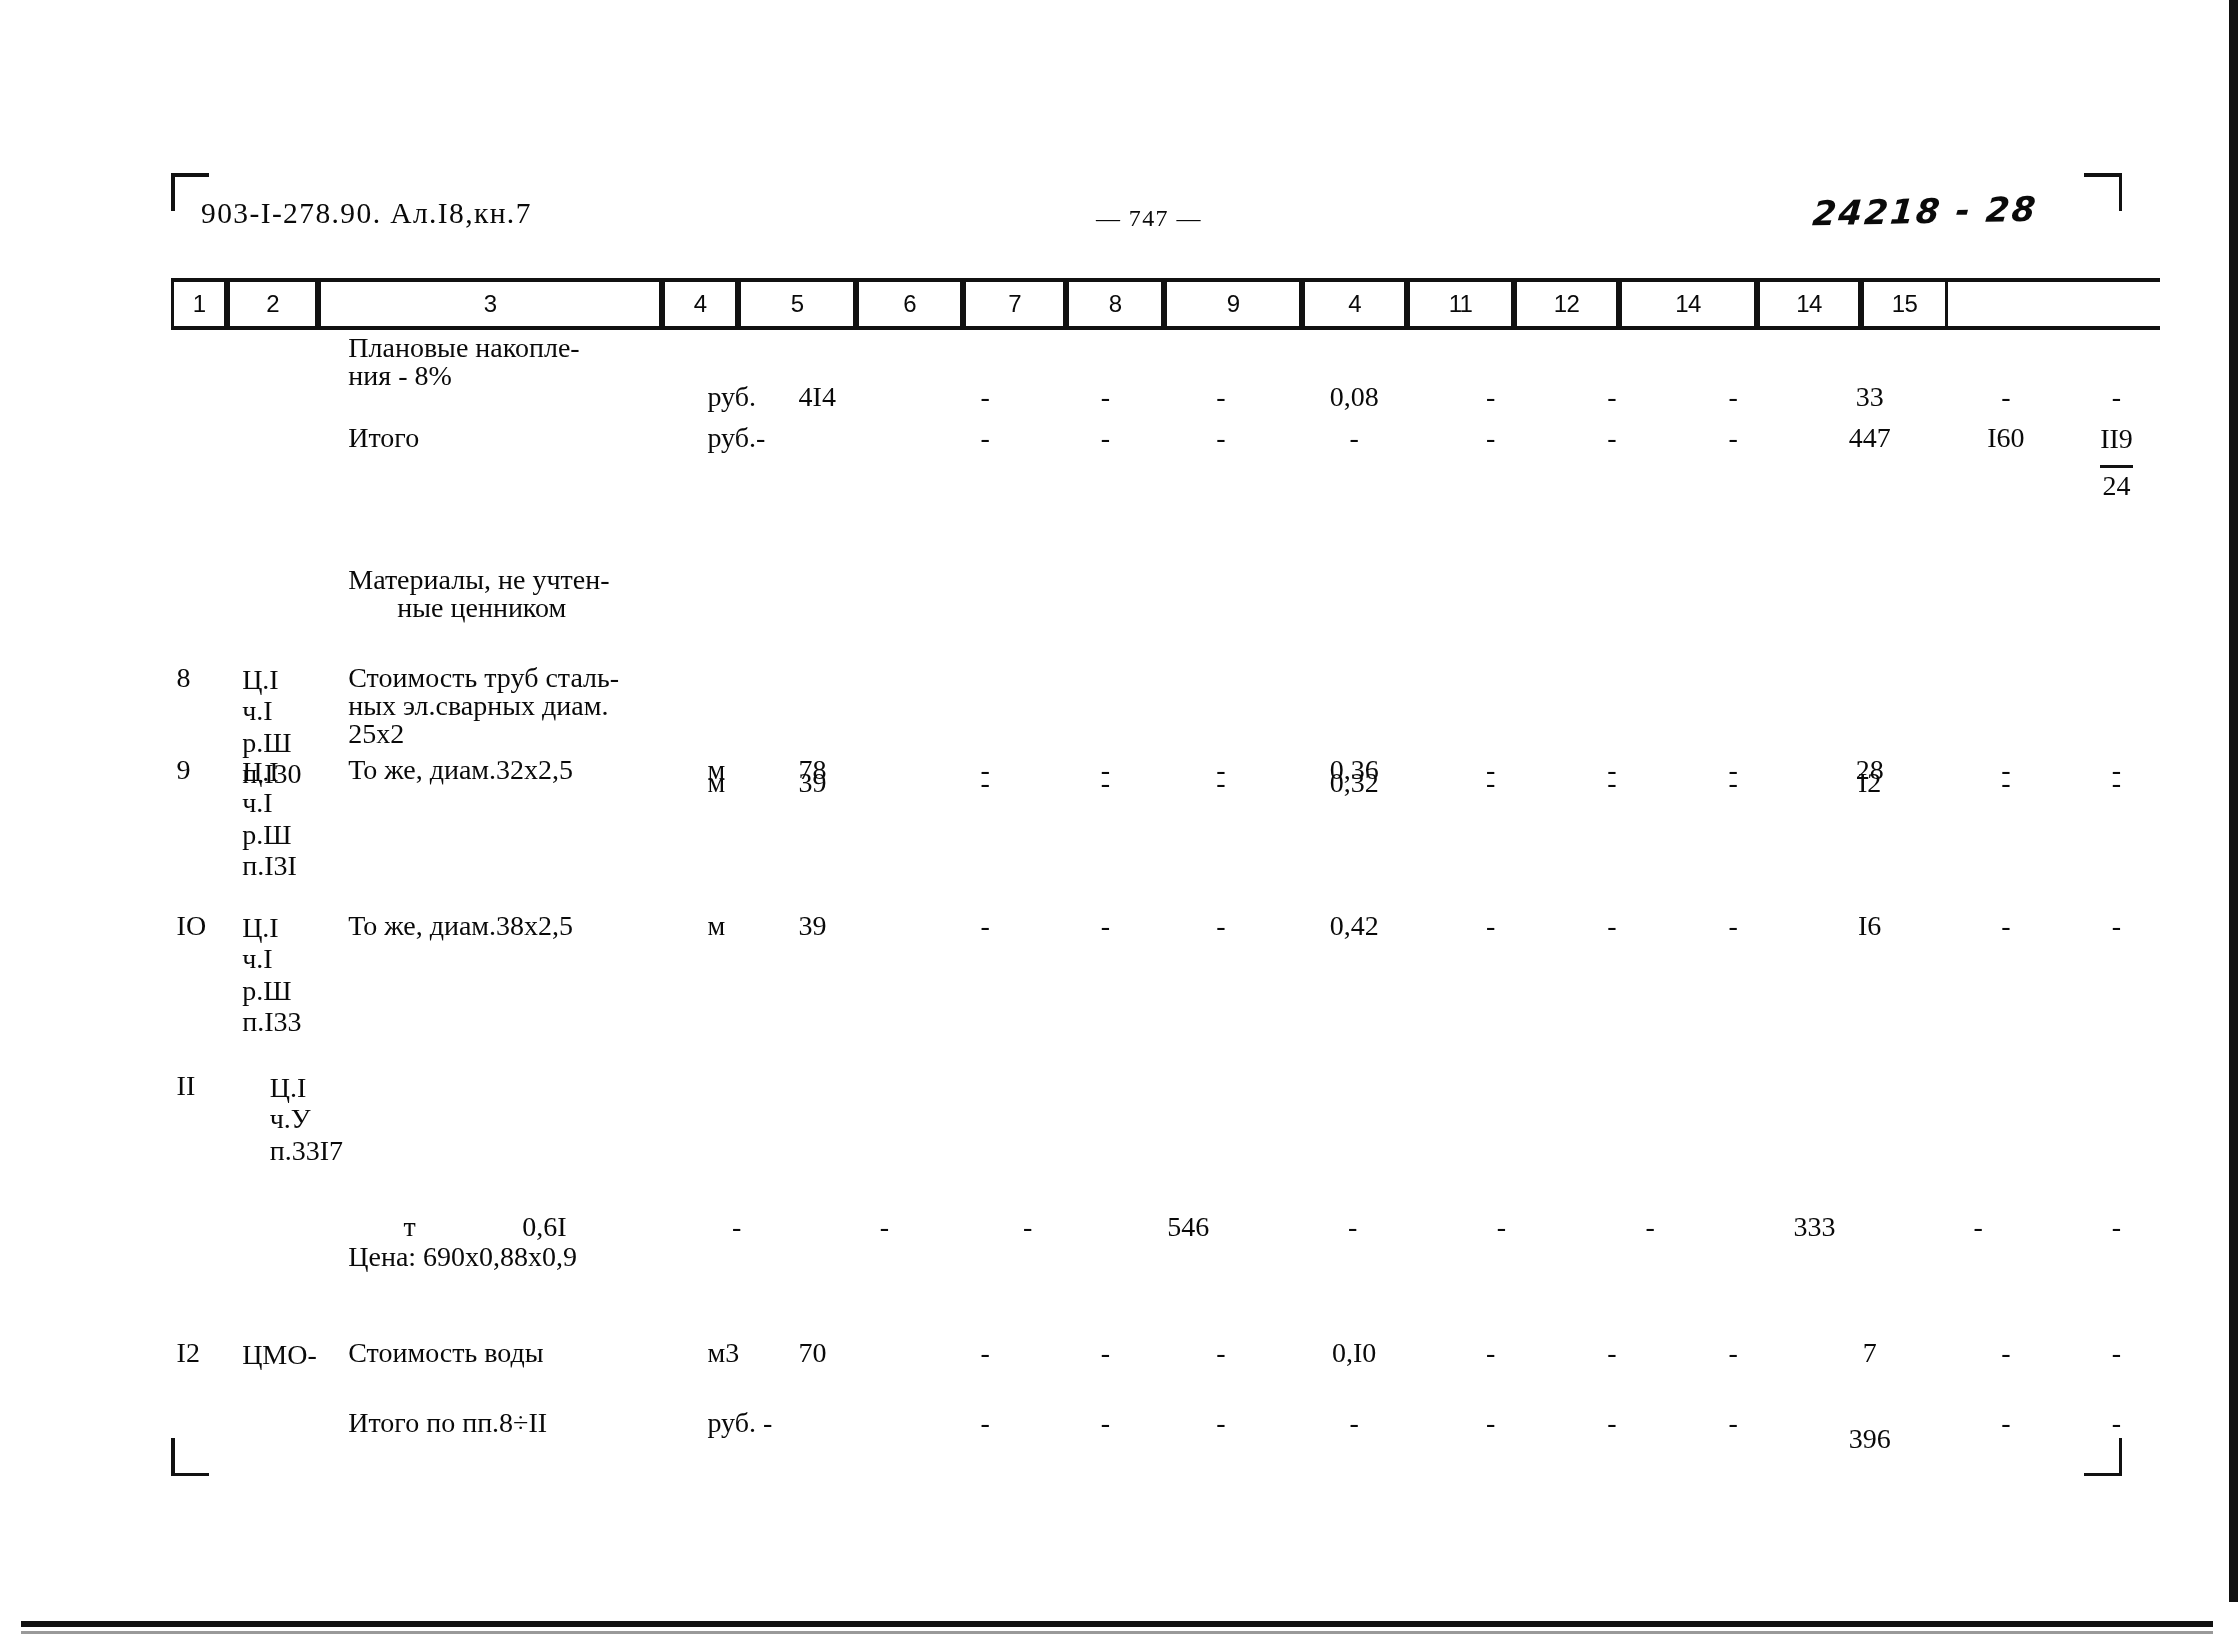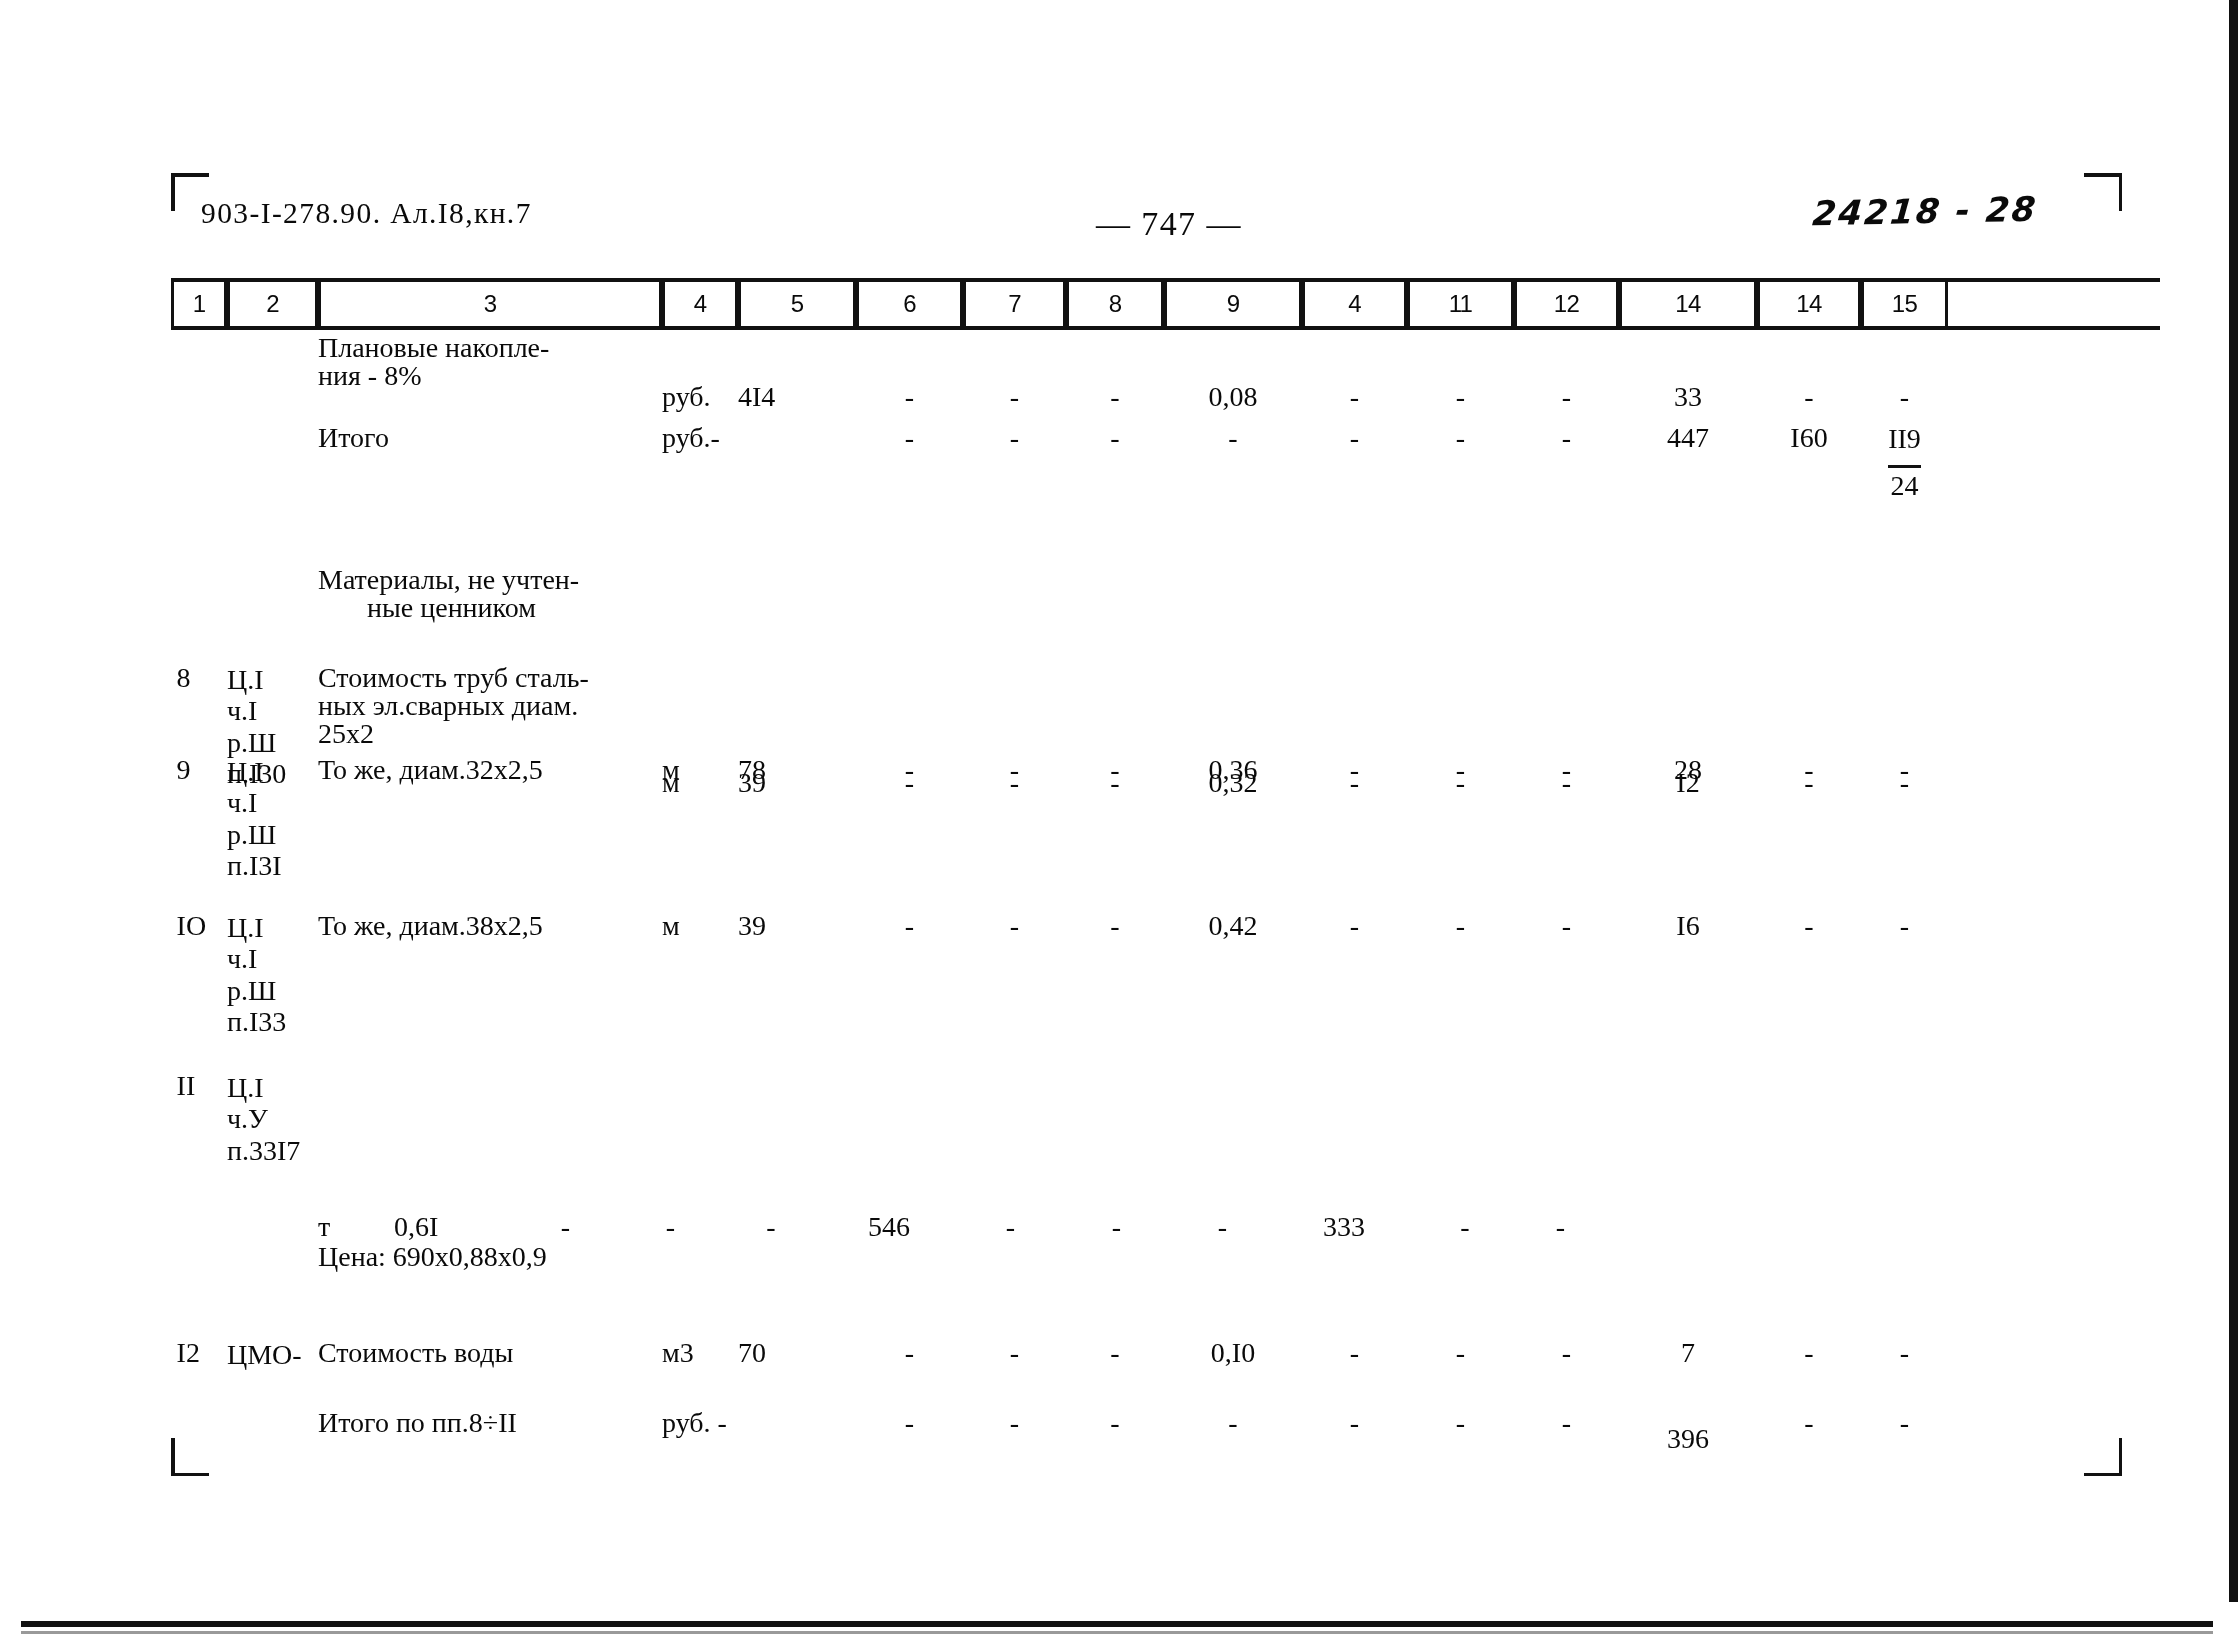--- a/index.html
+++ b/index.html
@@ -43,21 +43,21 @@
   .cmark.br i.v{width:3.5px;height:38px;right:0;bottom:0;}
 
   
   .topline{position:absolute;left:0;top:197px;width:100%;height:32px;}
   .doccode{
     position:absolute;left:201px;top:0;
     font-size:29.5px;letter-spacing:1.4px;white-space:nowrap;
   }
   .pageno{
     position:absolute;left:1096px;top:8.4px;
-    font-size:34px;letter-spacing:1.4px;white-space:nowrap;
+    font-size:24px;letter-spacing:1.4px;white-space:nowrap;
   }
   .handcode{
     position:absolute;left:1813px;top:-5.6px;
     font-size:34px;letter-spacing:2.1px;white-space:nowrap;
     font-family:"DejaVu Sans",sans-serif;
     font-style:italic;font-weight:700;
     transform:skewX(-6deg) rotate(-1.2deg);
   }
 
   
@@ -73,21 +73,21 @@
     border-left:3.5px solid #111;border-right:3.5px solid #111;
     box-sizing:border-box;
     letter-spacing:-0.7px;
   }
 
   
   #tbody{
     position:absolute;left:171px;top:334px;width:1989px;
     font-size:28px;line-height:1.0;
   }
-  .row{position:relative;display:flex;align-items:flex-start;}
+  .row{position:relative;display:flex;align-items:flex-start;justify-content:space-between;}
   .c{box-sizing:border-box;white-space:pre;}
   .c1{width:56px;text-align:left;padding-left:5.6px;}
   .c2{width:91px;text-align:left;}
   .c3{width:344px;text-align:left;}
   .c4{width:76px;text-align:left;}
   .c5{width:118px;text-align:left;}
   .c6{width:107px;text-align:center;}
   .c7{width:103px;text-align:center;}
   .c8{width:98px;text-align:center;}
   .c9{width:138px;text-align:center;}

